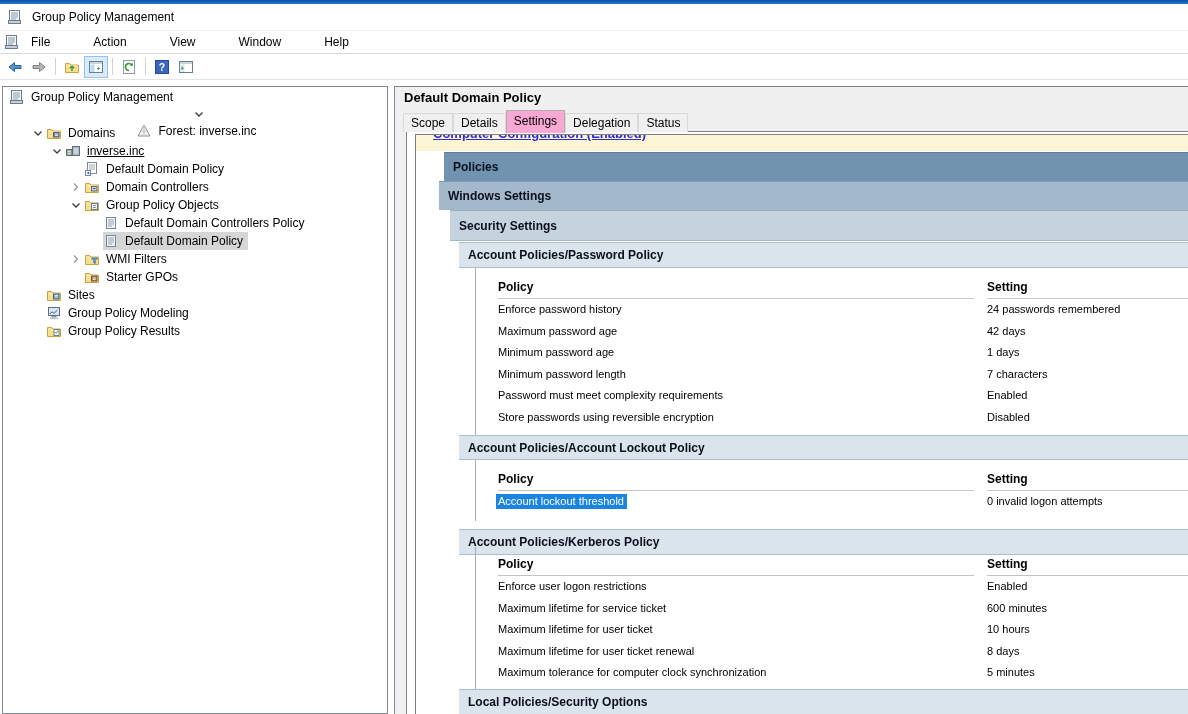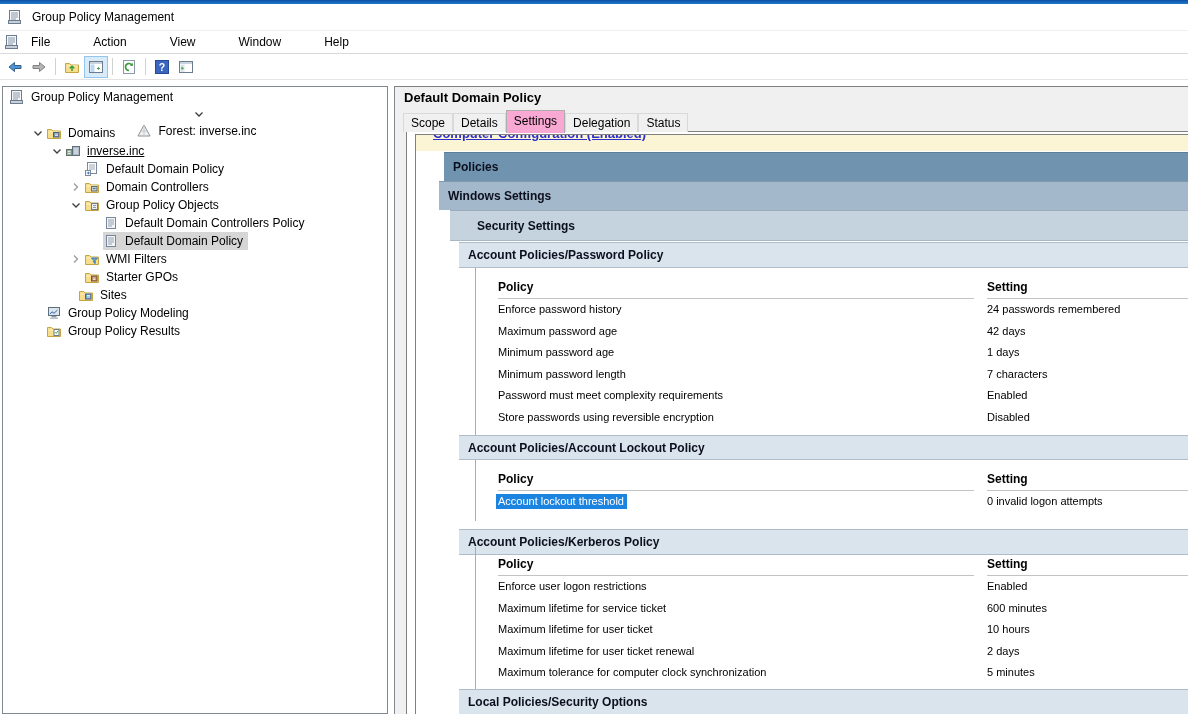--- a/index.html
+++ b/index.html
@@ -52,21 +52,21 @@
 
   
   .band{position:absolute;right:0;display:flex;align-items:center;
     font-size:12px;font-weight:bold;color:#0b0f1e;box-sizing:border-box;}
   .band span{padding-left:9px;}
   .cfg{left:0;top:0;height:16px;background:var(--cream,#fbf4d5);overflow:hidden;font-weight:bold;}
   .cfg-link{position:absolute;top:-9px;left:8px;font-size:13px;color:var(--linkblue,#2e2ec9);
     text-decoration:underline;white-space:nowrap;padding:0;}
   .b-pol{left:28px;top:17px;height:29px;background:var(--lv1,#7094b0);border-top:1px solid #5c7e99;}
   .b-ws{left:23px;top:46px;height:29px;background:var(--lv2,#a3b8ca);border-top:1px solid #8099ad;}
-  .b-ss{left:34px;top:75px;height:31px;background:var(--lv3,#c5d3df);border-top:1px solid #9cacbb;border-bottom:1px solid #a8b7c4;padding-left:18px;}
+  .b-ss{left:34px;top:75px;height:31px;background:var(--lv3,#c5d3df);border-top:1px solid #9cacbb;border-bottom:1px solid #a8b7c4;}
   .b-sec{left:43px;background:var(--lv4,#dae4ec);border-top:1px solid #aebdc9;border-bottom:1px solid #aebdc9;height:26px;}
   .sec-pwd{top:107px;}
   .sec-lock{top:300px;height:25px;}
   .sec-kerb{top:386px;margin-top:8px;}
   .sec-local{top:554px;}
 
   
   .sec-table{position:absolute;left:59px;right:0;font-size:11px;}
   .t-pwd{top:142px;} .t-lock{top:334px;} .t-kerb{top:419px;}
   .t-row{display:flex;height:21.5px;align-items:center;}
@@ -341,21 +341,21 @@
           <svg viewBox="0 0 16 16">
             <path d="M1.5 4.5h4l1.5 1.5h7.5v7.5h-13z" fill="#f7de8c" stroke="#c7a443"></path>
             <path d="M2.5 7h11" stroke="#fdf0c0"></path>
             <rect x="7.5" y="7" width="5.5" height="5" fill="#b98a6a" stroke="#7a4e33"></rect>
             <path d="M9 9h2.5M9 10.5h2.5" stroke="#f0e0d4"></path>
           </svg>
         </span>
         <span class="tree-label">Starter GPOs</span>
       </span>
     </div>
-    <div class="tree-row" style="padding-left: 27px; gap: 32px;">
+    <div class="tree-row" style="padding-left: 27px;">
       <span class="chevron"></span>
       <span class="sel-wrap">
         <span class="tree-icon">
           <svg viewBox="0 0 16 16">
             <path d="M1.5 4.5h4l1.5 1.5h7.5v7.5h-13z" fill="#f7de8c" stroke="#c7a443"></path>
             <path d="M2.5 7h11" stroke="#fdf0c0"></path>
             <rect x="7.5" y="7" width="5.5" height="5" fill="#7fa7cc" stroke="#45648c"></rect>
             <path d="M9 8.5h3M9 10h3" stroke="#dce8f2"></path>
           </svg>
         </span>
@@ -504,21 +504,21 @@
           <div class="t-row">
             <span class="cell-p">
               <span>Maximum lifetime for user ticket</span>
             </span>
             <span class="cell-s">10 hours</span>
           </div>
           <div class="t-row">
             <span class="cell-p">
               <span>Maximum lifetime for user ticket renewal</span>
             </span>
-            <span class="cell-s">2 days</span>
+            <span class="cell-s">8 days</span>
           </div>
           <div class="t-row">
             <span class="cell-p">
               <span>Maximum tolerance for computer clock synchronization</span>
             </span>
             <span class="cell-s">5 minutes</span>
           </div>
         </div>
 
       <div class="band b-sec sec-local">

